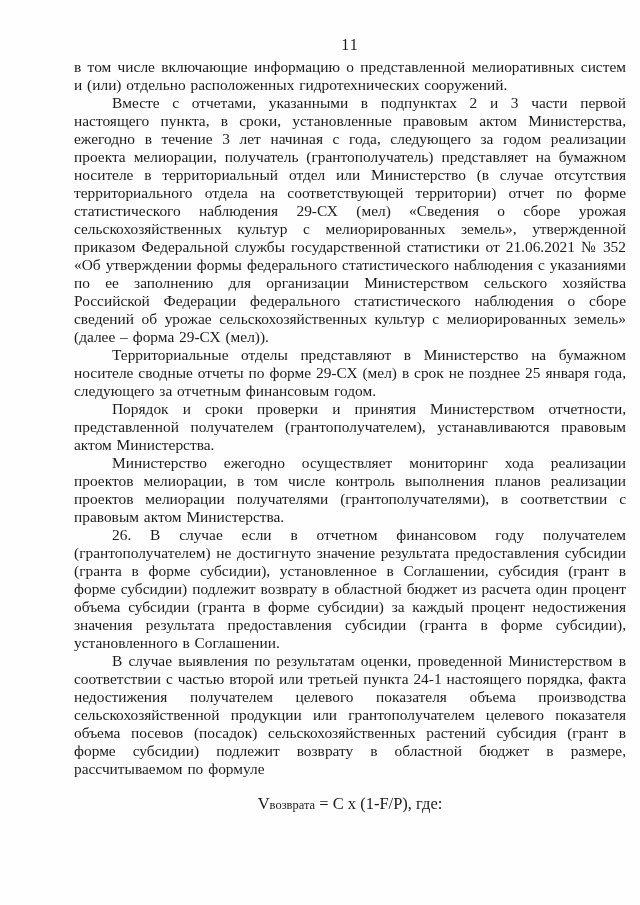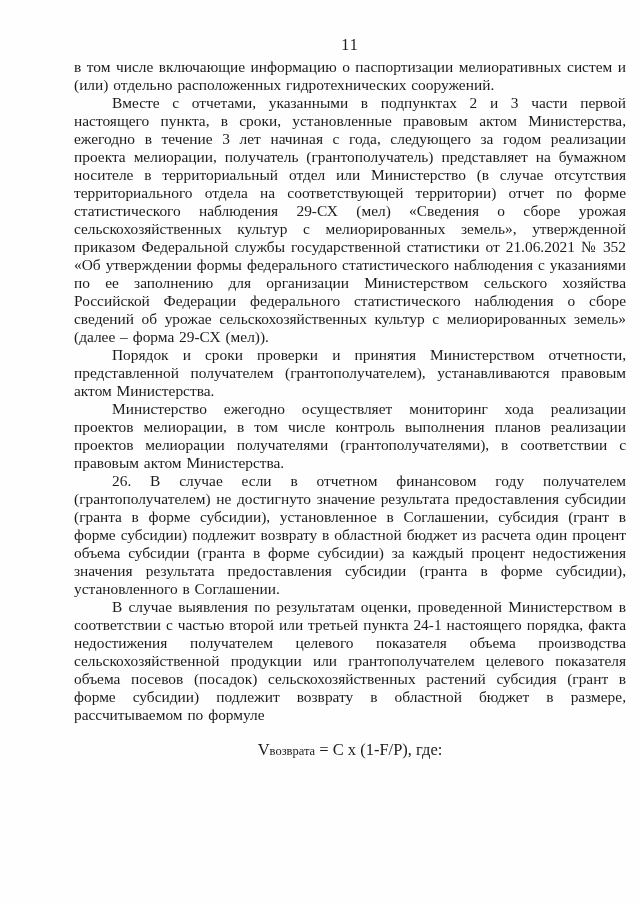--- a/index.html
+++ b/index.html
@@ -52,22 +52,23 @@
     font-size: 12.5px;
   }
 </style>
 </head>
 <body>
 
 <div class="page">
   <div class="page-number">11</div>
 
   <div class="body-text">
-    <p class="para no-indent">в том числе включающие информацию о паспортизации мелиоративных систем и (или) отдельно расположенных гидротехнических сооружений.</p>
+    <p class="para no-indent">в том числе включающие информацию о представленной мелиоративных систем и (или) отдельно расположенных гидротехнических сооружений.</p>
     <p class="para">Вместе с отчетами, указанными в подпунктах 2 и 3 части первой настоящего пункта, в сроки, установленные правовым актом Министерства, ежегодно в течение 3 лет начиная с года, следующего за годом реализации проекта мелиорации, получатель (грантополучатель) представляет на бумажном носителе в территориальный отдел или Министерство (в случае отсутствия территориального отдела на соответствующей территории) отчет по форме статистического наблюдения 29-СХ (мел) «Сведения о сборе урожая сельскохозяйственных культур с мелиорированных земель», утвержденной приказом Федеральной службы государственной статистики от 21.06.2021 № 352 «Об утверждении формы федерального статистического наблюдения с указаниями по ее заполнению для организации Министерством сельского хозяйства Российской Федерации федерального статистического наблюдения о сборе сведений об урожае сельскохозяйственных культур с мелиорированных земель» (далее – форма 29-СХ (мел)).</p>
+    <p class="para">Территориальные отделы представляют в Министерство на бумажном носителе сводные отчеты по форме 29-СХ (мел) в срок не позднее 25 января года, следующего за отчетным финансовым годом.</p>
     <p class="para">Порядок и сроки проверки и принятия Министерством отчетности, представленной получателем (грантополучателем), устанавливаются правовым актом Министерства.</p>
     <p class="para">Министерство ежегодно осуществляет мониторинг хода реализации проектов мелиорации, в том числе контроль выполнения планов реализации проектов мелиорации получателями (грантополучателями), в соответствии с правовым актом Министерства.</p>
     <p class="para">26. В случае если в отчетном финансовом году получателем (грантополучателем) не достигнуто значение результата предоставления субсидии (гранта в форме субсидии), установленное в Соглашении, субсидия (грант в форме субсидии) подлежит возврату в областной бюджет из расчета один процент объема субсидии (гранта в форме субсидии) за каждый процент недостижения значения результата предоставления субсидии (гранта в форме субсидии), установленного в Соглашении.</p>
     <p class="para">В случае выявления по результатам оценки, проведенной Министерством в соответствии с частью второй или третьей пункта 24-1 настоящего порядка, факта недостижения получателем целевого показателя объема производства сельскохозяйственной продукции или грантополучателем целевого показателя объема посевов (посадок) сельскохозяйственных растений субсидия (грант в форме субсидии) подлежит возврату в областной бюджет в размере, рассчитываемом по формуле</p>
 
     <div class="formula">
       <span>V</span><span class="sub">возврата</span><span> = C x (1-F/P), где:</span>
     </div>
   </div>
 </div>

